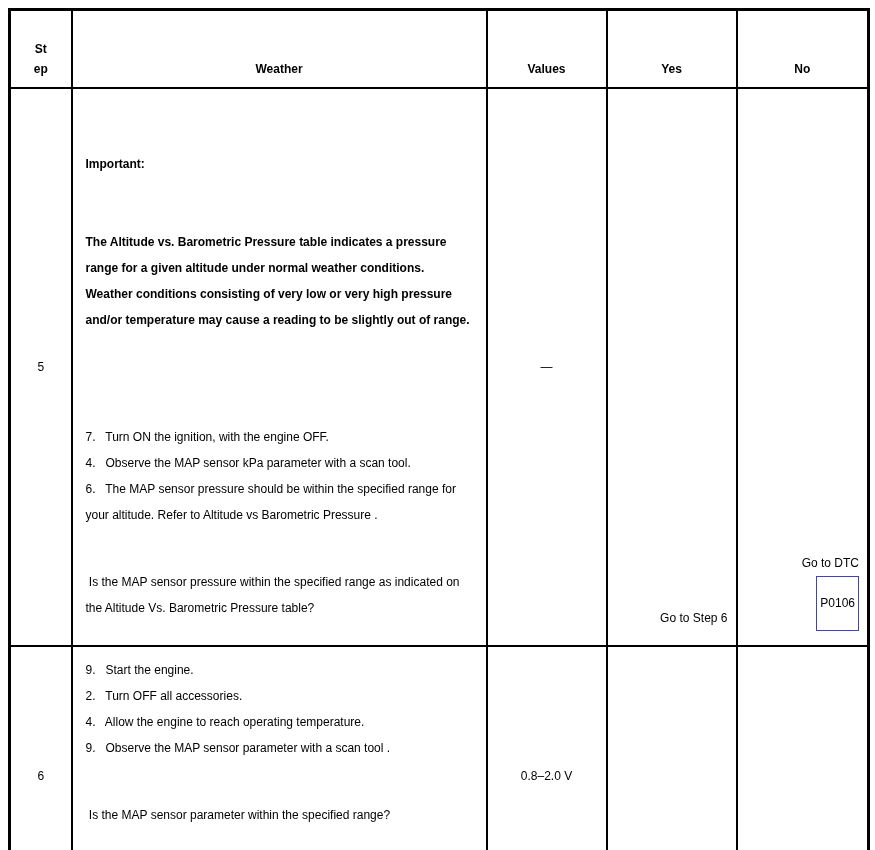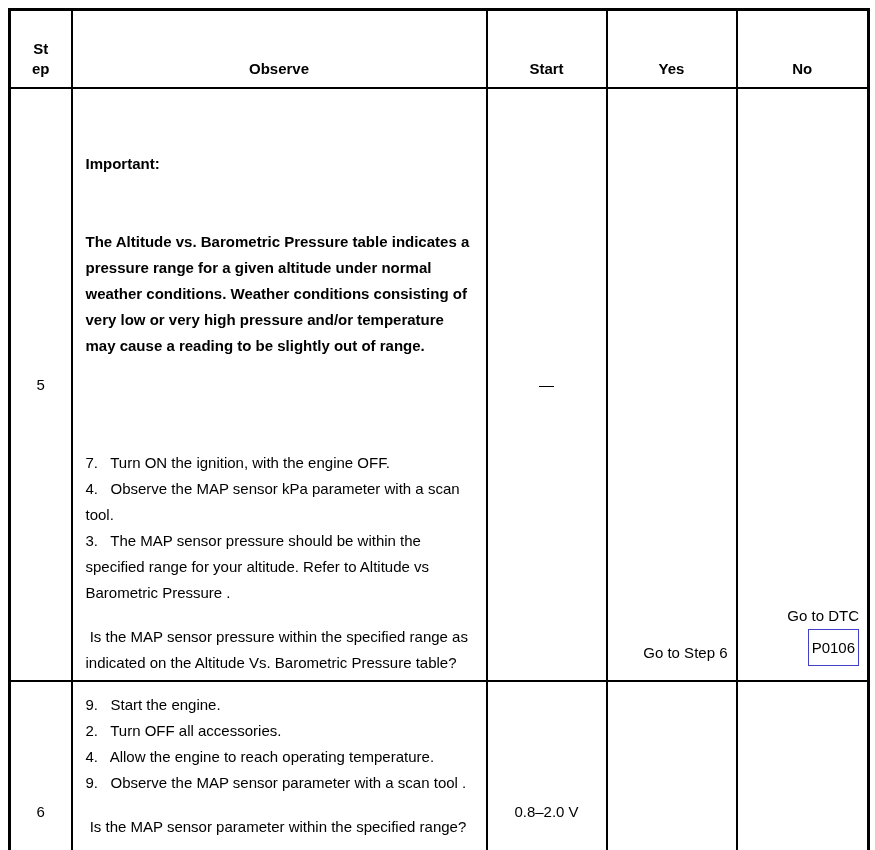--- a/index.html
+++ b/index.html
@@ -17,21 +17,21 @@
   }
   table.diag {
     border-collapse: collapse;
     table-layout: fixed;
     width: 859px;
     border: 3px solid #000000;
   }
   table.diag th,
   table.diag td {
     border: 2px solid #000000;
-    font-size: 15px;
+    font-size: 12px;
     color: #000000;
     overflow: hidden;
   }
   
   table.diag thead tr { height: 78px; }
   table.diag th {
     font-weight: bold;
     vertical-align: bottom;
     text-align: center;
     padding: 4px 4px 8px 4px;
@@ -41,21 +41,21 @@
   tr.row-5 { height: 497px; }
   tr.row-6 { height: 262px; }
 
   td.step-cell {
     text-align: center;
     vertical-align: middle;
     font-size: 15px;
   }
   td.action-cell {
     vertical-align: top;
-    padding: 10px 14px 4px 13px;
+    padding: 10px 14px 24px 13px;
     line-height: 26px;
   }
   td.values-cell {
     text-align: center;
     vertical-align: middle;
   }
   td.yes-cell, td.no-cell {
     vertical-align: bottom;
     padding: 0 8px 14px 11px;
     line-height: 26px;
@@ -63,27 +63,27 @@
   }
   .important {
     font-weight: bold;
     margin-bottom: 39px;
     white-space: pre-wrap;
   }
   .action-line {
     white-space: pre-wrap;
   }
   .question {
-    margin-top: 18px;
+    margin-top: 41px;
     white-space: pre-wrap;
   }
   .dtc-link {
     display: inline-block;
     border: 1px solid #4040c8;
-    padding: 8px 3px;
+    padding: 17px 3px;
     line-height: 19px;
     text-decoration: none;
     color: #000000;
     cursor: pointer;
   }
 </style>
 </head>
 <body>
 
 <table class="diag">
@@ -93,37 +93,37 @@
     <col style="width:120px">
     <col style="width:130px">
     <col style="width:132px">
   </colgroup>
   <thead>
     <tr>
       <th>
         <div>St</div>
         <div>ep</div>
       </th>
-      <th>Observe</th>
-      <th>Start</th>
+      <th>Weather</th>
+      <th>Values</th>
       <th>Yes</th>
       <th>No</th>
     </tr>
   </thead>
   <tbody>
     <tr class="row-5">
       <td class="step-cell">5</td>
       <td class="action-cell">
         <div class="important">
           <div>Important:</div>
           <div>The Altitude vs. Barometric Pressure table indicates a pressure range for a given altitude under normal weather conditions. Weather conditions consisting of very low or very high pressure and/or temperature may cause a reading to be slightly out of range.</div>
         </div>
         <div class="action-line">7.   Turn ON the ignition, with the engine OFF.</div>
         <div class="action-line">4.   Observe the MAP sensor kPa parameter with a scan tool.</div>
-        <div class="action-line">3.   The MAP sensor pressure should be within the specified range for your altitude. Refer to Altitude vs Barometric Pressure .</div>
+        <div class="action-line">6.   The MAP sensor pressure should be within the specified range for your altitude. Refer to Altitude vs Barometric Pressure .</div>
         <div class="question"> Is the MAP sensor pressure within the specified range as indicated on the Altitude Vs. Barometric Pressure table?</div>
       </td>
       <td class="values-cell">—</td>
       <td class="yes-cell">
         <div>Go to Step 6</div>
       </td>
       <td class="no-cell">
         <div>Go to DTC</div>
         <div>
           <span class="dtc-link">P0106</span>

